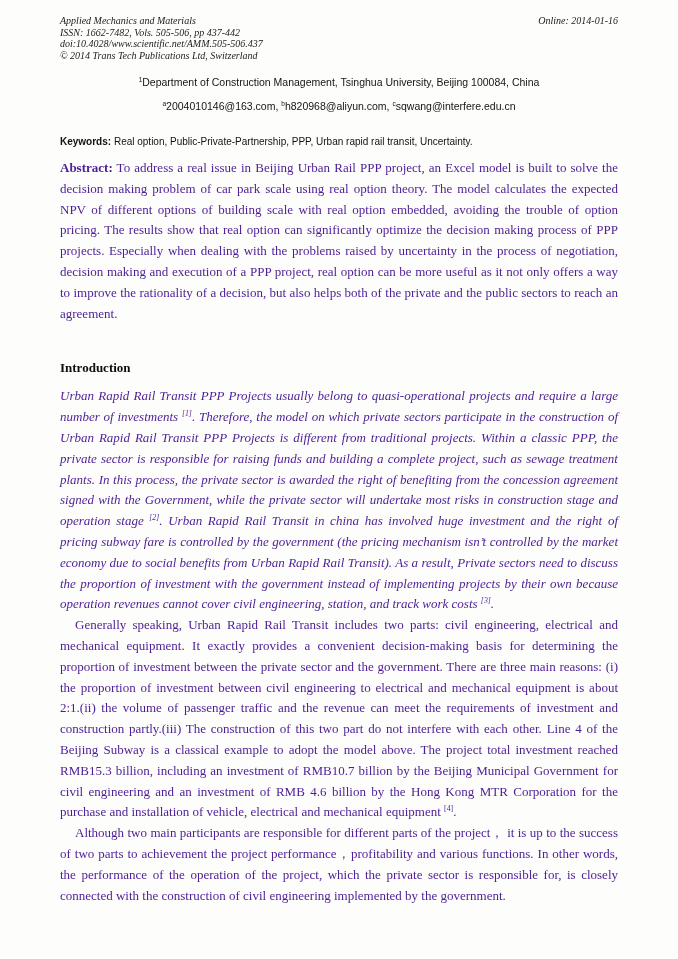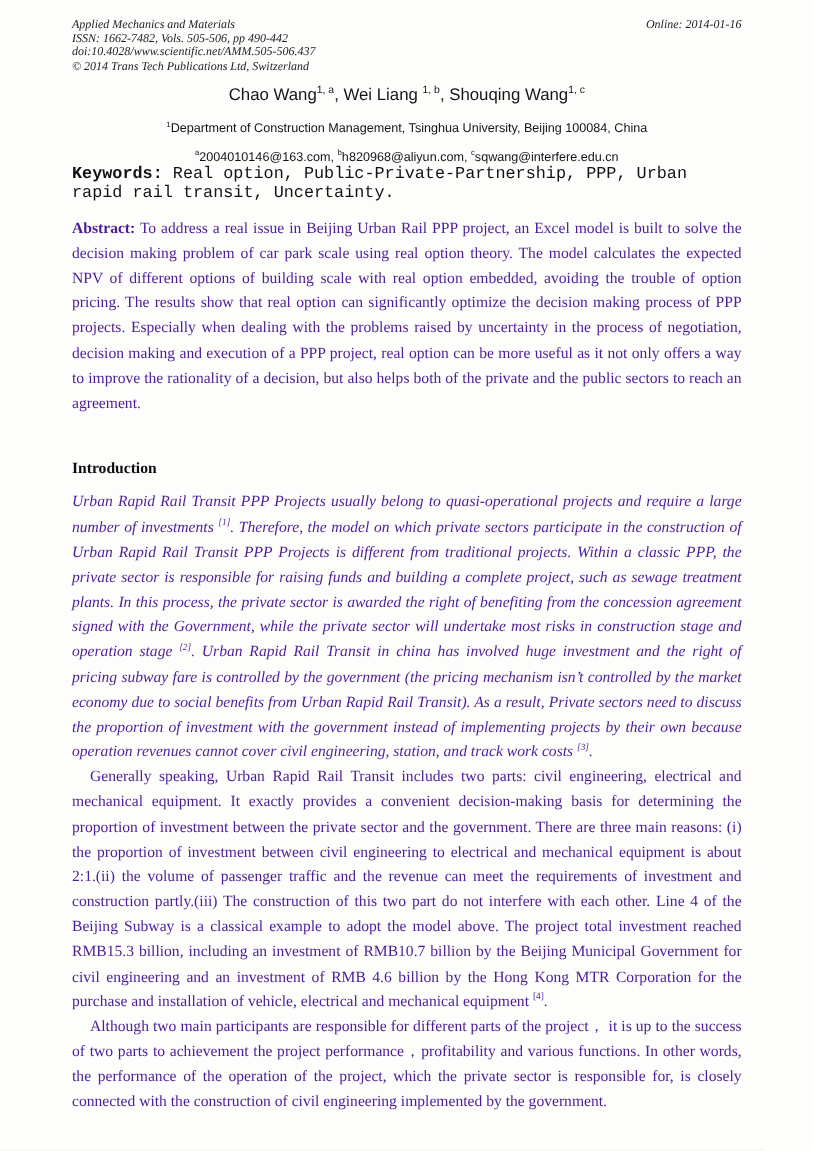--- a/index.html
+++ b/index.html
@@ -41,22 +41,23 @@
     margin-top: 15px;
     font-size: 10.5px;
   }
   .emails {
     margin-top: 12px;
     font-size: 10.5px;
   }
   .title-block sup { font-size: 0.62em; line-height: 0; }
   
   .keywords {
-    font-family: Liberation Mono, monospace;
-    font-size: 14px;
+    margin-top: 24px;
+    font-family: Liberation Sans, sans-serif;
+    font-size: 10px;
     color: #121212;
   }
   
   .para {
     font-size: 13px;
     line-height: 20.8px;
     text-align: justify;
     color: #4c1d95;
   }
   .abstract { margin-top: 11px; }
@@ -72,29 +73,28 @@
   b, .b { font-weight: bold; }
 </style>
 </head>
 <body>
 
 <div class="page">
 
   <div class="hdr">
     <div class="hdr-left">
       <div>Applied Mechanics and Materials</div>
-      <div>ISSN: 1662-7482, Vols. 505-506, pp 490-442</div>
+      <div>ISSN: 1662-7482, Vols. 505-506, pp 437-442</div>
       <div>doi:10.4028/www.scientific.net/AMM.505-506.437</div>
       <div>© 2014 Trans Tech Publications Ltd, Switzerland</div>
     </div>
     <div class="hdr-right">Online: 2014-01-16</div>
   </div>
 
   <div class="title-block">
-    <div class="authors"><span>Chao Wang</span><sup>1, a</sup><span>, Wei Liang </span><sup>1, b</sup><span>, Shouqing Wang</span><sup>1, c</sup></div>
     <div class="affiliation"><sup>1</sup><span>Department of Construction Management, Tsinghua University, Beijing 100084, China</span></div>
     <div class="emails"><sup>a</sup><span>2004010146@163.com, </span><sup>b</sup><span>h820968@aliyun.com, </span><sup>c</sup><span>sqwang@interfere.edu.cn</span></div>
   </div>
 
   <div class="keywords"><span class="b">Keywords:</span><span> Real option, Public-Private-Partnership, PPP, Urban rapid rail transit, Uncertainty.</span></div>
 
   <div class="para abstract"><span class="b">Abstract:</span><span> To address a real issue in Beijing Urban Rail PPP project, an Excel model is built to solve the decision making problem of car park scale using real option theory. The model calculates the expected NPV of different options of building scale with real option embedded, avoiding the trouble of option pricing. The results show that real option can significantly optimize the decision making process of PPP projects. Especially when dealing with the problems raised by uncertainty in the process of negotiation, decision making and execution of a PPP project, real option can be more useful as it not only offers a way to improve the rationality of a decision, but also helps both of the private and the public sectors to reach an agreement.</span></div>
 
   <div class="section-heading">Introduction</div>
 

